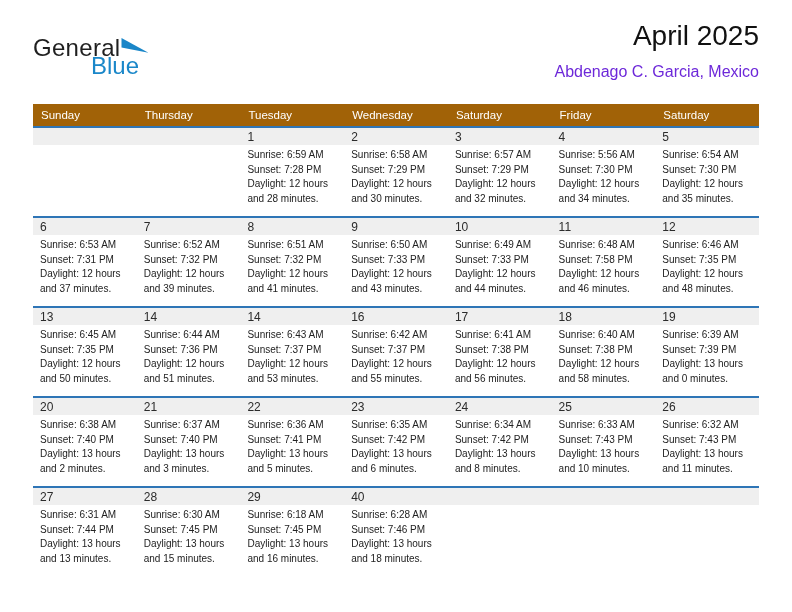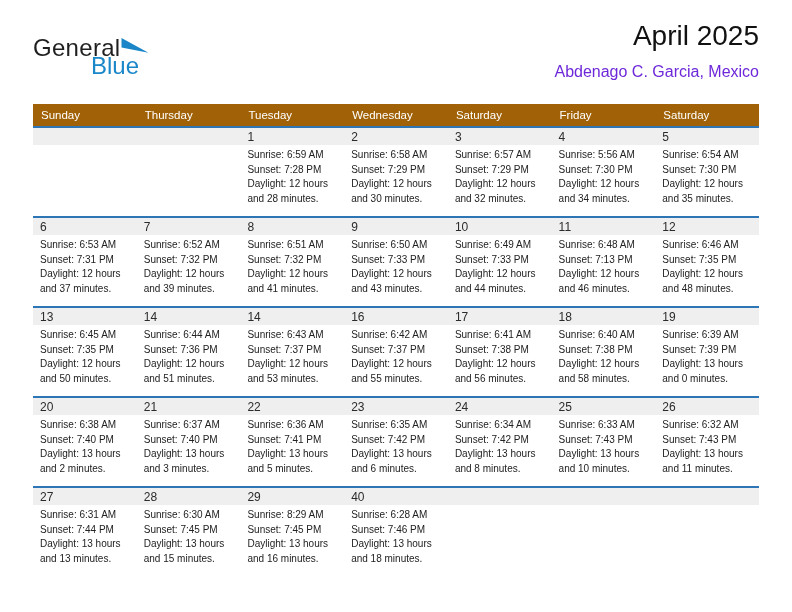--- a/index.html
+++ b/index.html
@@ -179,21 +179,21 @@
               <div class="day-line">Sunrise: 6:49 AM</div>
               <div class="day-line">Sunset: 7:33 PM</div>
               <div class="day-line">Daylight: 12 hours</div>
               <div class="day-line">and 44 minutes.</div>
             </div>
           </div>
           <div class="day-cell">
             <div class="day-number">11</div>
             <div class="day-body">
               <div class="day-line">Sunrise: 6:48 AM</div>
-              <div class="day-line">Sunset: 7:13 PM</div>
+              <div class="day-line">Sunset: 7:58 PM</div>
               <div class="day-line">Daylight: 12 hours</div>
               <div class="day-line">and 46 minutes.</div>
             </div>
           </div>
           <div class="day-cell">
             <div class="day-number">12</div>
             <div class="day-body">
               <div class="day-line">Sunrise: 6:46 AM</div>
               <div class="day-line">Sunset: 7:35 PM</div>
               <div class="day-line">Daylight: 12 hours</div>
@@ -346,21 +346,21 @@
             <div class="day-body">
               <div class="day-line">Sunrise: 6:30 AM</div>
               <div class="day-line">Sunset: 7:45 PM</div>
               <div class="day-line">Daylight: 13 hours</div>
               <div class="day-line">and 15 minutes.</div>
             </div>
           </div>
           <div class="day-cell">
             <div class="day-number">29</div>
             <div class="day-body">
-              <div class="day-line">Sunrise: 8:29 AM</div>
+              <div class="day-line">Sunrise: 6:18 AM</div>
               <div class="day-line">Sunset: 7:45 PM</div>
               <div class="day-line">Daylight: 13 hours</div>
               <div class="day-line">and 16 minutes.</div>
             </div>
           </div>
           <div class="day-cell">
             <div class="day-number">40</div>
             <div class="day-body">
               <div class="day-line">Sunrise: 6:28 AM</div>
               <div class="day-line">Sunset: 7:46 PM</div>

